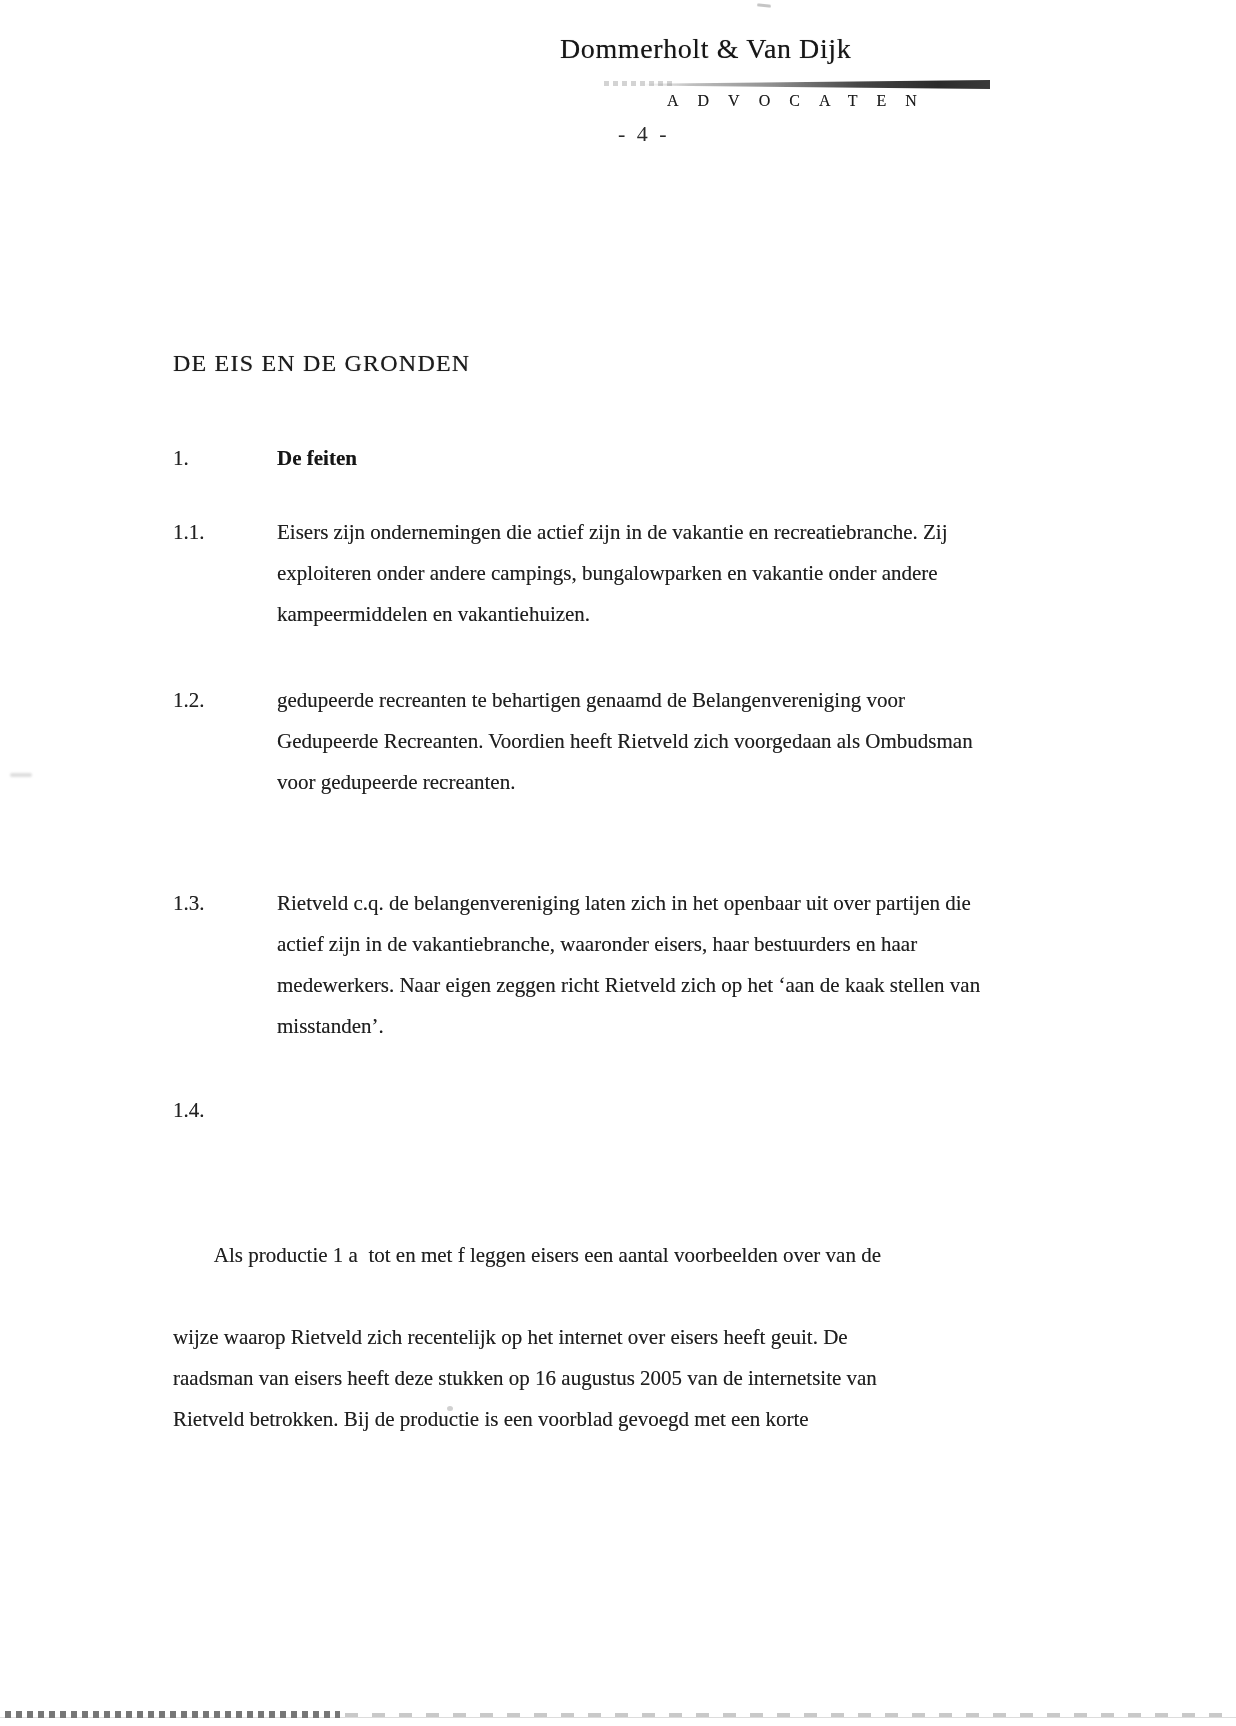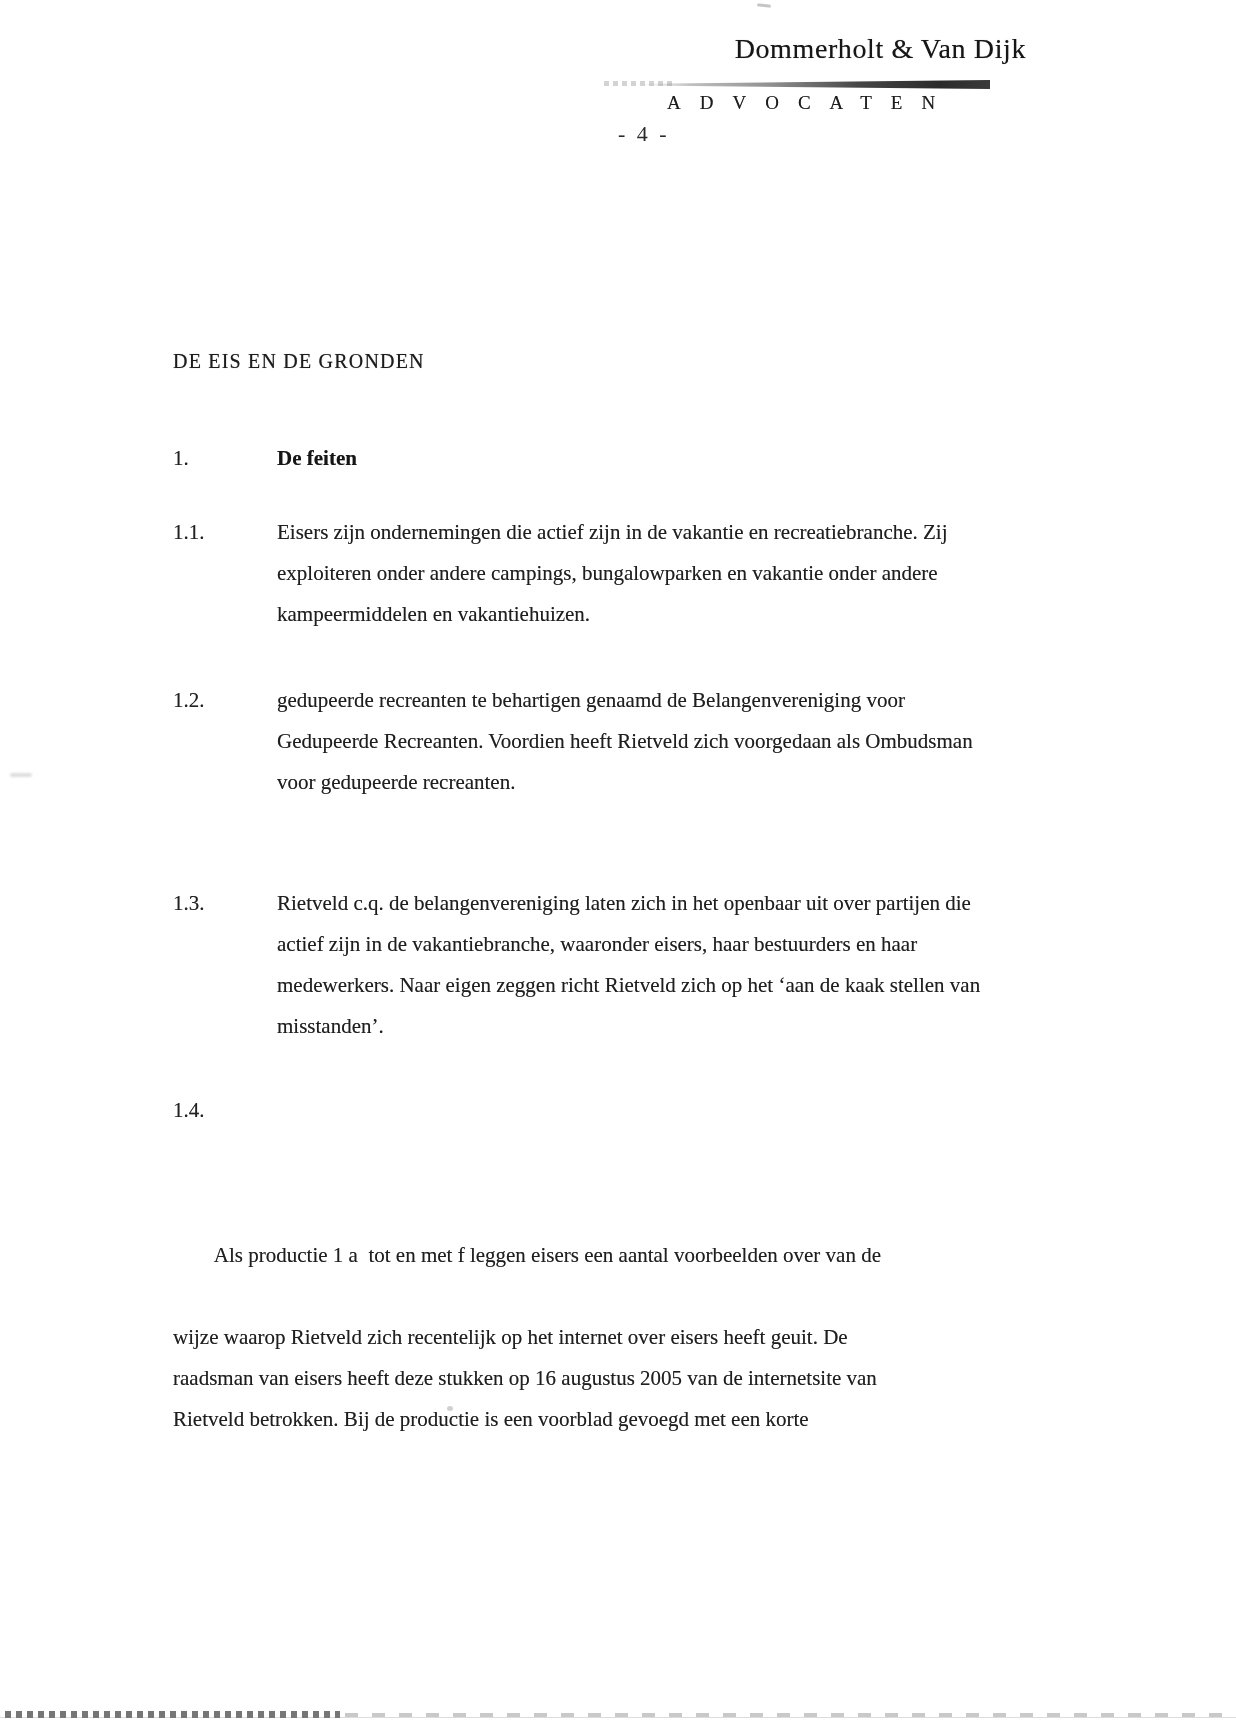--- a/index.html
+++ b/index.html
@@ -7,22 +7,21 @@
     position:relative;
     width:1236px;height:1726px;
     margin:0 auto;
     background:#ffffff;
     overflow:hidden;
     font-family:"Liberation Serif","DejaVu Serif",serif;
     color:#1f1f1f;
   }
   
   .firm-name{
-    position:absolute;top:33px;left:593px;width:433px;
-    text-align:right;
+    position:absolute;top:33px;left:560px;width:433px;
     font-size:28px;letter-spacing:0.6px;color:#161616;
     white-space:pre;
     text-shadow:0 0 0.7px rgba(20,20,20,.55);
   }
   .letterhead-rule{
     position:absolute;top:80px;left:642px;width:348px;height:9px;
     background:linear-gradient(90deg,
       rgba(130,130,130,0) 0%,
       rgba(115,115,115,.45) 14%,
       rgba(80,80,80,.65) 38%,
@@ -33,33 +32,33 @@
     filter:blur(.3px);
   }
   .letterhead-speckle{
     position:absolute;top:81px;left:604px;width:68px;height:5px;
     background:repeating-linear-gradient(90deg,
       rgba(120,120,120,.5) 0 5px,rgba(120,120,120,0) 5px 9px);
     filter:blur(.5px);opacity:.65;
   }
   .firm-subtitle{
     position:absolute;top:92px;left:667px;
-    font-size:19px;letter-spacing:19px;color:#1d1d1d;
+    font-size:16px;letter-spacing:19px;color:#1d1d1d;
     white-space:pre;
     text-shadow:0 0 0.6px rgba(20,20,20,.5);
   }
   .page-number{
     position:absolute;top:121px;left:618px;
     font-size:22px;letter-spacing:3px;color:#2a2a2a;
     white-space:pre;
   }
   
   .doc-title{
     position:absolute;top:350px;left:173px;margin:0;
-    font-size:20px;font-weight:400;letter-spacing:1.2px;
+    font-size:24px;font-weight:400;letter-spacing:1.2px;
     color:#1c1c1c;
     text-shadow:0 0 0.7px rgba(25,25,25,.6);
     white-space:pre;
   }
   .para{
     position:absolute;left:173px;width:1010px;
     display:flex;align-items:flex-start;
     font-size:21px;line-height:41px;
     text-shadow:0 0 0.6px rgba(30,30,30,.5);
   }

